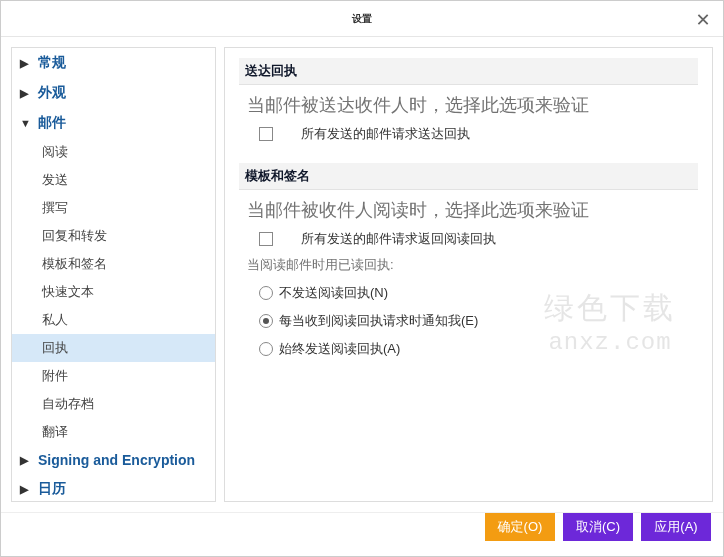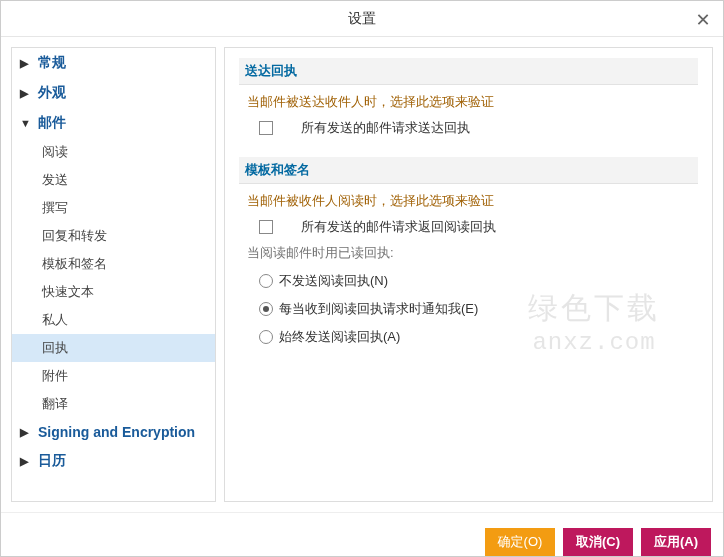--- a/index.html
+++ b/index.html
@@ -1,43 +1,43 @@
 <!DOCTYPE html>
 <html><head>
 <meta charset="utf-8">
 <style>
 * { box-sizing: border-box; margin: 0; padding: 0; }
 body { font-family: "Microsoft YaHei", "SimSun", sans-serif; font-size: 13px; color: #333; background: #f5f5f5; }
 .dialog { width: 724px; height: 557px; background: #fff; border: 1px solid #ccc; display: flex; flex-direction: column; position: relative; }
 .titlebar { height: 36px; display: flex; align-items: center; justify-content: center; border-bottom: 1px solid #e6e6e6; position: relative; }
-.titlebar-title { font-size: 14px; color: #333; }
+.titlebar-title { font-size: 10px; color: #333; font-weight: bold; }
 .close-btn { position: absolute; right: 10px; top: 8px; font-size: 18px; color: #666; cursor: pointer; width: 20px; text-align: center; }
 .body { flex: 1; display: flex; padding: 10px; gap: 8px; overflow: hidden; }
 .sidebar { width: 205px; border: 1px solid #ddd; overflow-y: auto; background: #fff; }
 .sidebar-section { }
 .sidebar-header { display: flex; align-items: center; padding: 6px 8px; color: #1a5b9a; font-weight: bold; cursor: pointer; font-size: 14px; }
 .sidebar-header .arrow { width: 12px; display: inline-block; font-size: 11px; color: #333; margin-right: 6px; }
 .sidebar-item { padding: 5px 8px 5px 30px; cursor: pointer; color: #444; font-size: 13px; }
 .sidebar-item.selected { background: #d6e8f8; }
 .content { flex: 1; border: 1px solid #ddd; padding: 10px 14px; overflow-y: auto; position: relative; }
-.section-title { background: #f3f3f3; color: #0369a1; font-weight: bold; padding: 4px 6px; border-bottom: 1px solid #e2e2e2; font-size: 13px; margin-bottom: 8px; }
+.section-title { background: #f3f3f3; color: #0f172a; font-weight: bold; padding: 4px 6px; border-bottom: 1px solid #e2e2e2; font-size: 13px; margin-bottom: 8px; }
 .section-body { padding: 0 8px 12px 8px; }
-.desc { color: #a16207; margin-bottom: 8px; font-size: 13px; }
+.desc { color: #737373; margin-bottom: 8px; font-size: 18px; }
 .checkbox-row { display: flex; align-items: center; margin-left: 12px; margin-bottom: 8px; gap: 22px; }
 .checkbox { width: 14px; height: 14px; border: 1px solid #888; margin-right: 6px; background: #fff; }
 .radio-group { margin-left: 12px; }
 .radio-row { display: flex; align-items: center; margin-bottom: 10px; }
 .radio { width: 14px; height: 14px; border: 1px solid #888; border-radius: 50%; margin-right: 6px; background: #fff; position: relative; }
 .radio.checked::after { content: ""; width: 6px; height: 6px; background: #555; border-radius: 50%; position: absolute; left: 3px; top: 3px; }
 .subdesc { margin: 6px 0 10px 0; color: #737373; }
-.footer { height: 44px; display: flex; align-items: flex-end; justify-content: flex-end; padding: 0 12px; gap: 8px; border-top: 1px solid #eee; }
+.footer { height: 44px; display: flex; align-items: flex-start; justify-content: flex-end; padding: 0 12px; gap: 8px; border-top: 1px solid #eee; }
 .btn { min-width: 70px; height: 28px; border: none; font-size: 13px; cursor: pointer; color: #fff; padding: 0 12px; }
 .btn-primary { background: #f39c12; }
-.btn-secondary { background: #be185d; font-weight: bold; }
-.watermark { position: absolute; right: 52px; top: 240px; color: rgba(180,180,180,0.35); font-size: 28px; pointer-events: none; font-family: Arial, sans-serif; }
+.btn-secondary { background: #6d28d9; }
+.watermark { position: absolute; right: 36px; top: 240px; color: rgba(180,180,180,0.35); font-size: 28px; pointer-events: none; font-family: Arial, sans-serif; }
 .watermark .cn { font-size: 30px; letter-spacing: 3px; display:block; text-align:center; }
 .watermark .en { font-size: 24px; letter-spacing: 1px; display:block; text-align:center;font-family:Liberation Mono, monospace; }
 </style>
 </head>
 <body>
 
 <div class="dialog">
   <div class="titlebar">
     <span class="titlebar-title">设置</span>
     <span class="close-btn">✕</span>
@@ -67,20 +67,21 @@
         </div>
         <div class="sidebar-item">阅读</div>
         <div class="sidebar-item">发送</div>
         <div class="sidebar-item">撰写</div>
         <div class="sidebar-item">回复和转发</div>
         <div class="sidebar-item">模板和签名</div>
         <div class="sidebar-item">快速文本</div>
         <div class="sidebar-item">私人</div>
         <div class="sidebar-item selected">回执</div>
         <div class="sidebar-item">附件</div>
+        <div class="sidebar-item">自动存档</div>
         <div class="sidebar-item">翻译</div>
       </div>
 
       <div class="sidebar-section">
         <div class="sidebar-header">
           <span class="arrow">▶</span>
           <span>Signing and Encryption</span>
         </div>
       </div>
 

